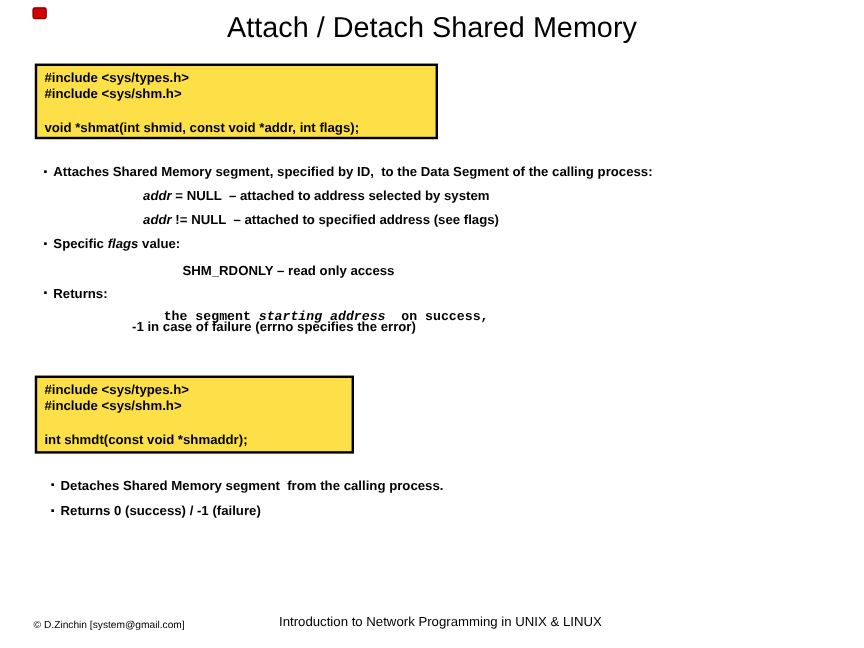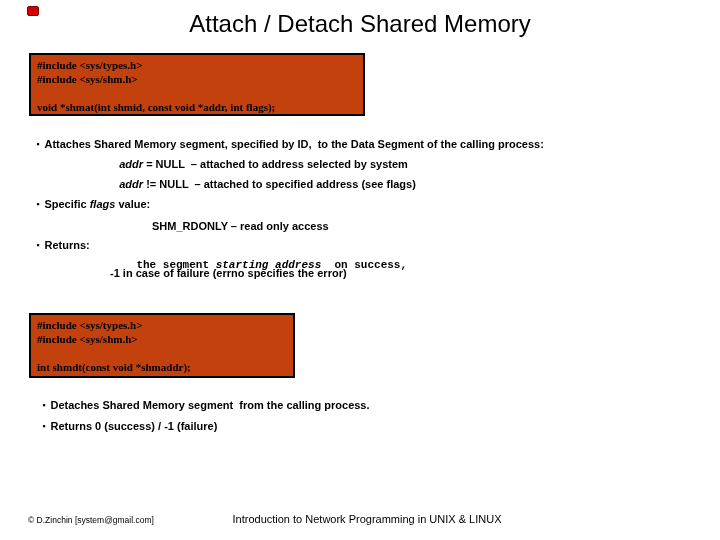--- a/index.html
+++ b/index.html
@@ -10,21 +10,21 @@
   .title{
     position:absolute;top:10px;left:0;width:100%;text-align:center;
     font-size:24px;font-weight:400;letter-spacing:0px;white-space:pre;
   }
   .nav-square{
     position:absolute;left:27px;top:6px;width:12px;height:10px;
     border-radius:2px;border:1px solid #7f0000;box-sizing:border-box;
   }
   .codebox{
     position:absolute;border:2px solid #000;box-sizing:border-box;
-    padding:3px 4px 0 6px;background:#c2410c;font-family:Liberation Serif, serif;
+    padding:3px 4px 0 6px;background:#fde047;
   }
   .codeline{font-weight:bold;font-size:11px;line-height:14px;white-space:pre;}
   .codeblank{height:14px;}
   .line{position:absolute;font-weight:bold;font-size:11px;white-space:pre;}
   .bullet{display:inline-block;font-size:9px;margin-right:5px;transform:translateY(-1px);}
   .it{font-style:italic;}
   .foot-left{position:absolute;left:28px;top:515px;font-size:8.5px;white-space:pre;}
   .foot-center{
     position:absolute;left:7px;top:513px;width:100%;text-align:center;
     font-size:11px;white-space:pre;

